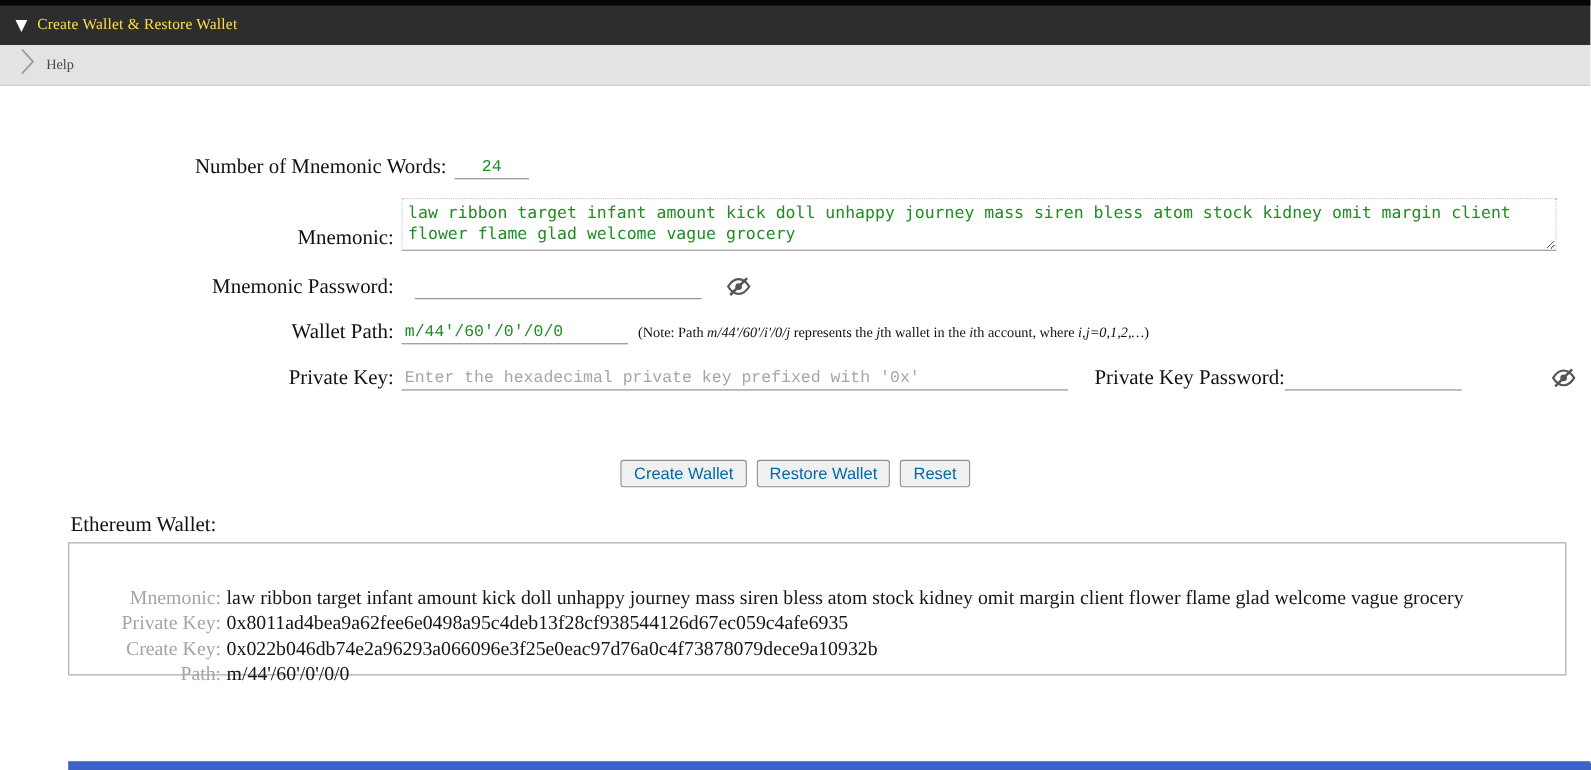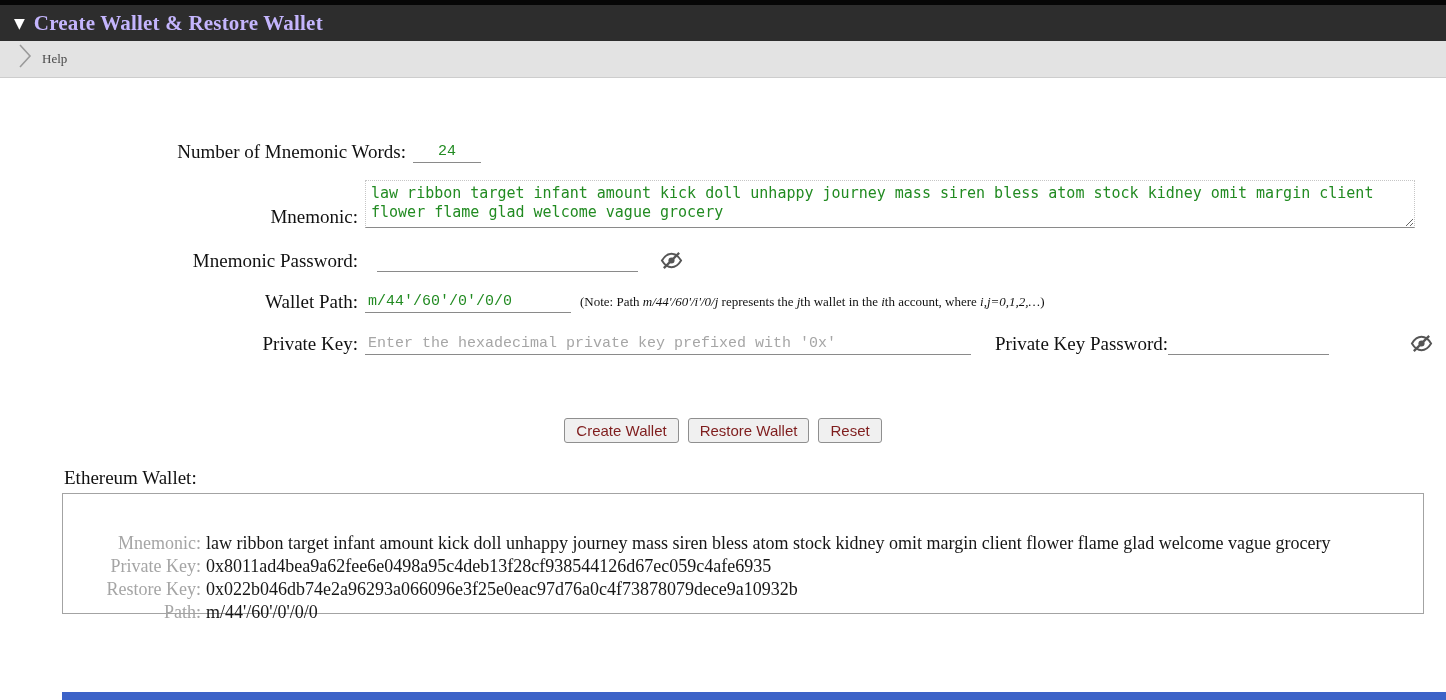--- a/index.html
+++ b/index.html
@@ -6,21 +6,21 @@
   body {
     width:1446px; height:700px; position:relative; overflow:hidden;
     background:#ffffff; font-family:"Liberation Serif", serif; color:#111;
   }
   
   .titlebar {
     background:#2d2d2d; border-top:5px solid #060606; height:36px;
     display:flex; align-items:center; padding-left:14px; cursor:pointer;
   }
   .titlebar .tri { color:#fff; font-size:14px; margin-right:9px; font-family:"DejaVu Sans", sans-serif; }
-  .titlebar .ttl { color:#c4b5fd; font-weight:bold; font-size:21px; letter-spacing:0.2px; }
+  .titlebar .ttl { color:#fde047; font-weight:normal; font-size:14px; letter-spacing:0.2px; }
   
   .menubar {
     background:#e3e3e3; height:36px; border-bottom:1px solid #cdcdcd;
     display:flex; align-items:center;
   }
   .chev { margin:0 10px 6px 18px; }
   .help { color:#4a4a4a; font-size:13px; cursor:pointer; }
   
   .frow { display:flex; align-items:center; }
   .flabel { width:358px; text-align:right; font-size:19px; flex:none; padding-right:7px; }
@@ -47,21 +47,21 @@
   .row-pkey { margin-top:19px; }
   .row-pkey .pk-input { width:600px; }
   .row-pkey .pk-input::placeholder { color:#a6a6a6; opacity:1; }
   .pkp-label { margin-left:24px; font-size:19px; }
   .row-pkey .pkp-input { width:155px; }
   .eye { margin-left:10px; flex:none; cursor:pointer; }
   .eye-right { margin-left:auto; margin-right:13px; }
   
   .btnrow { margin-top:63px; display:flex; justify-content:center; gap:9px; }
   .btnrow button {
-    font-family:"Liberation Sans", sans-serif; font-size:15px; color:#7f1d1d;
+    font-family:"Liberation Sans", sans-serif; font-size:15px; color:#0369a1;
     padding:3px 11px; background:#f0f0f0; border:1px solid #8f8f8f; border-radius:3px; cursor:pointer;
   }
   
   .rtitle { margin:24px 0 0 64px; font-size:19px; }
   .rbox {
     margin:4px 22px 0 62px; border:1px solid #a3a3a3; background:#fff;
     box-sizing:border-box; height:121px; padding:38px 20px 0 20px;
   }
   .orow { font-size:18px; line-height:23px; }
   .olabel { color:#a5a5a5; display:inline-block; min-width:118px; text-align:right; }
@@ -130,20 +130,20 @@
 
 <div class="rtitle">Ethereum Wallet:</div>
 <div class="rbox">
   <div class="orow">
     <span class="olabel">Mnemonic:</span><span class="oval">law ribbon target infant amount kick doll unhappy journey mass siren bless atom stock kidney omit margin client flower flame glad welcome vague grocery</span>
   </div>
   <div class="orow">
     <span class="olabel">Private Key:</span><span class="oval">0x8011ad4bea9a62fee6e0498a95c4deb13f28cf938544126d67ec059c4afe6935</span>
   </div>
   <div class="orow">
-    <span class="olabel">Restore Key:</span><span class="oval">0x022b046db74e2a96293a066096e3f25e0eac97d76a0c4f73878079dece9a10932b</span>
+    <span class="olabel">Create Key:</span><span class="oval">0x022b046db74e2a96293a066096e3f25e0eac97d76a0c4f73878079dece9a10932b</span>
   </div>
   <div class="orow">
     <span class="olabel">Path:</span><span class="oval">m/44'/60'/0'/0/0</span>
   </div>
 </div>
 
 <div class="bluebar"></div>
 
 </body></html>

